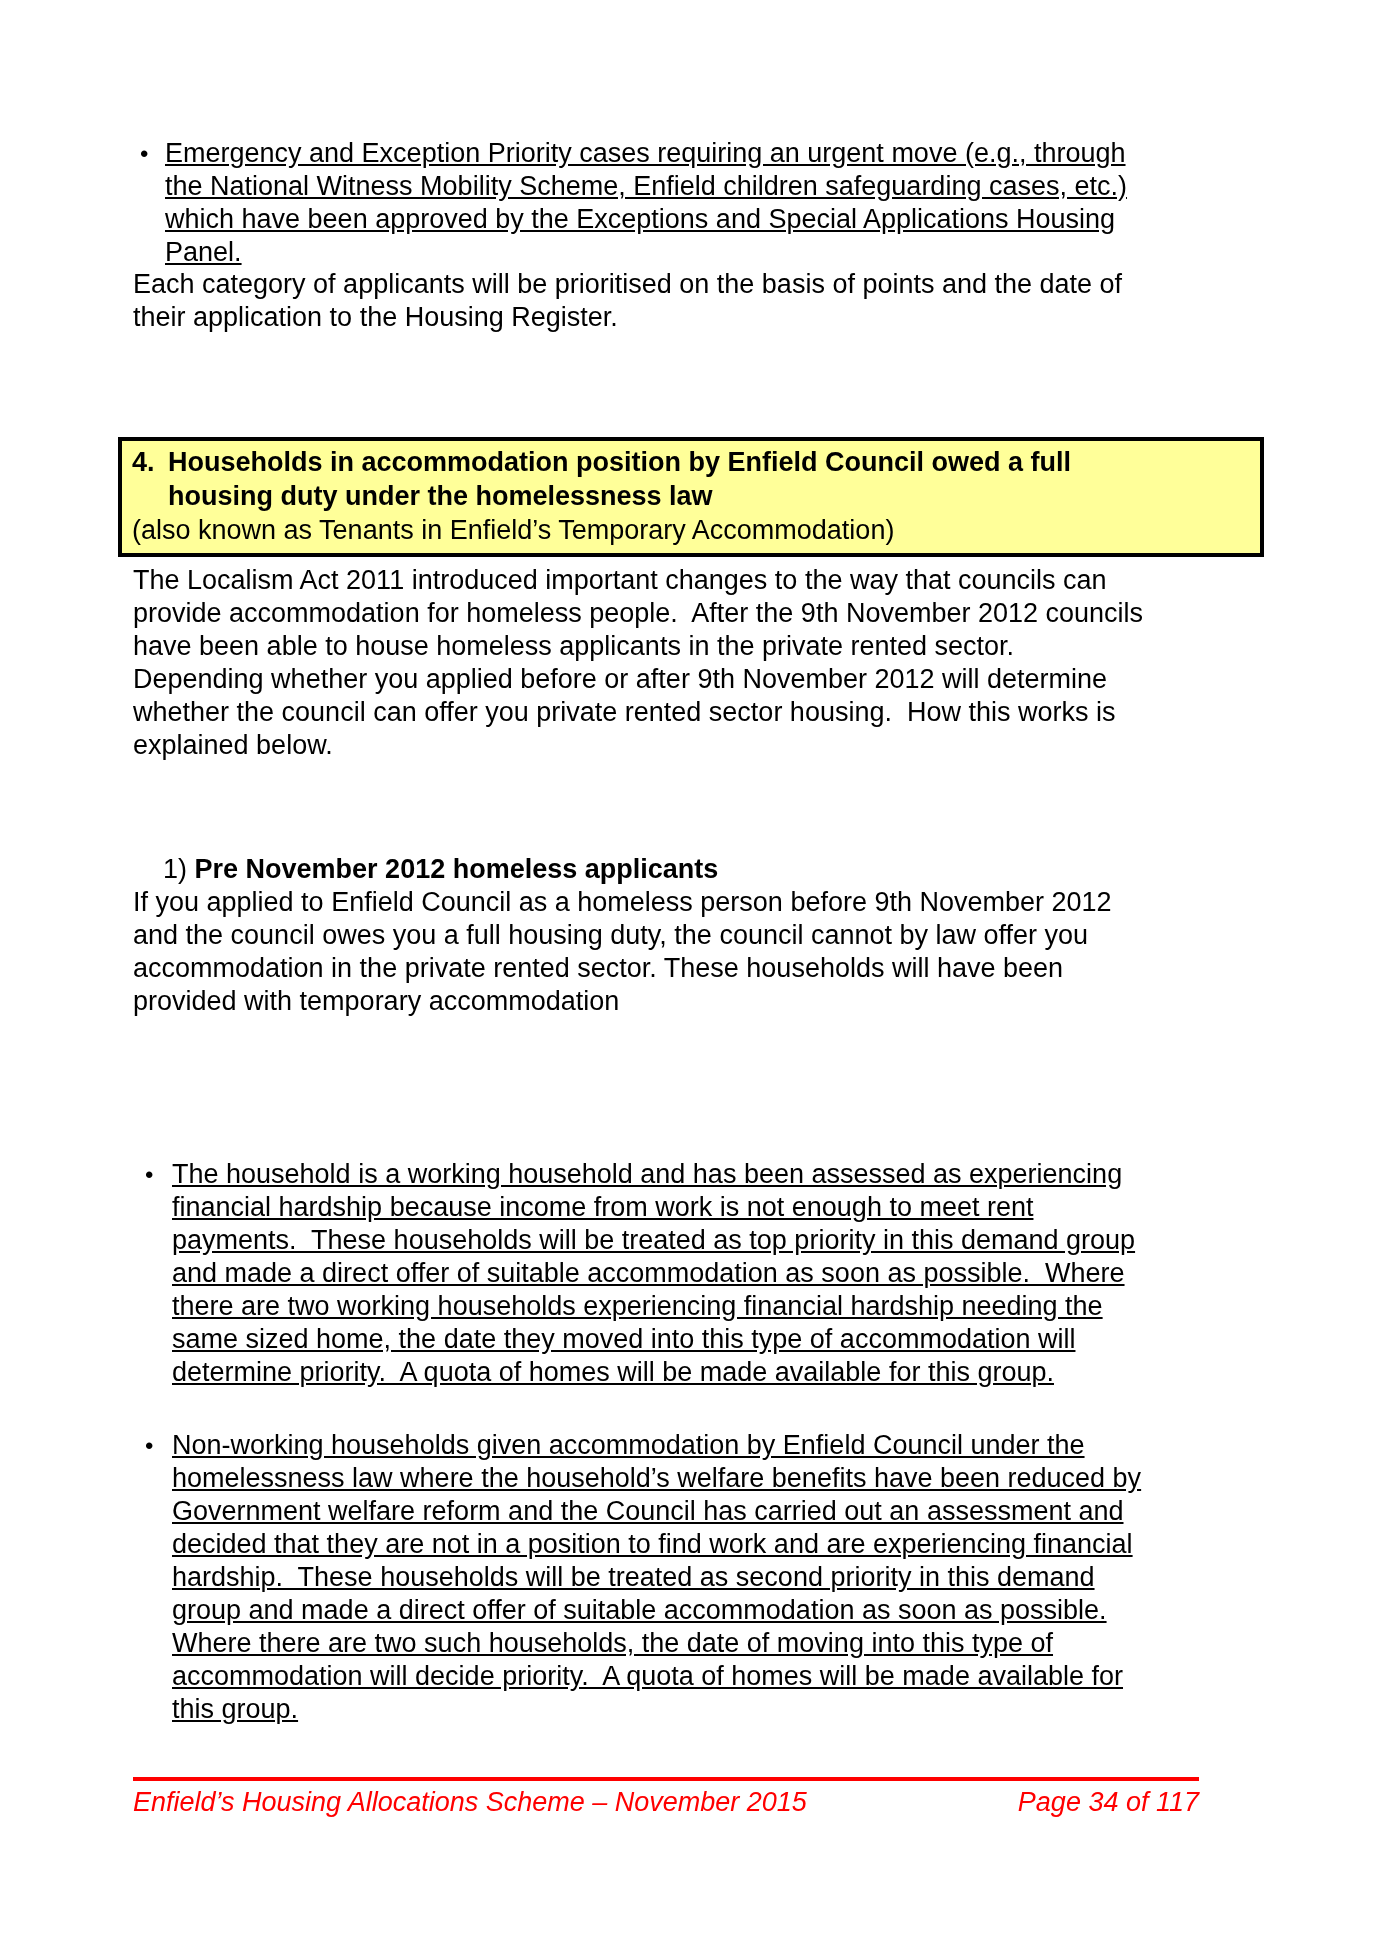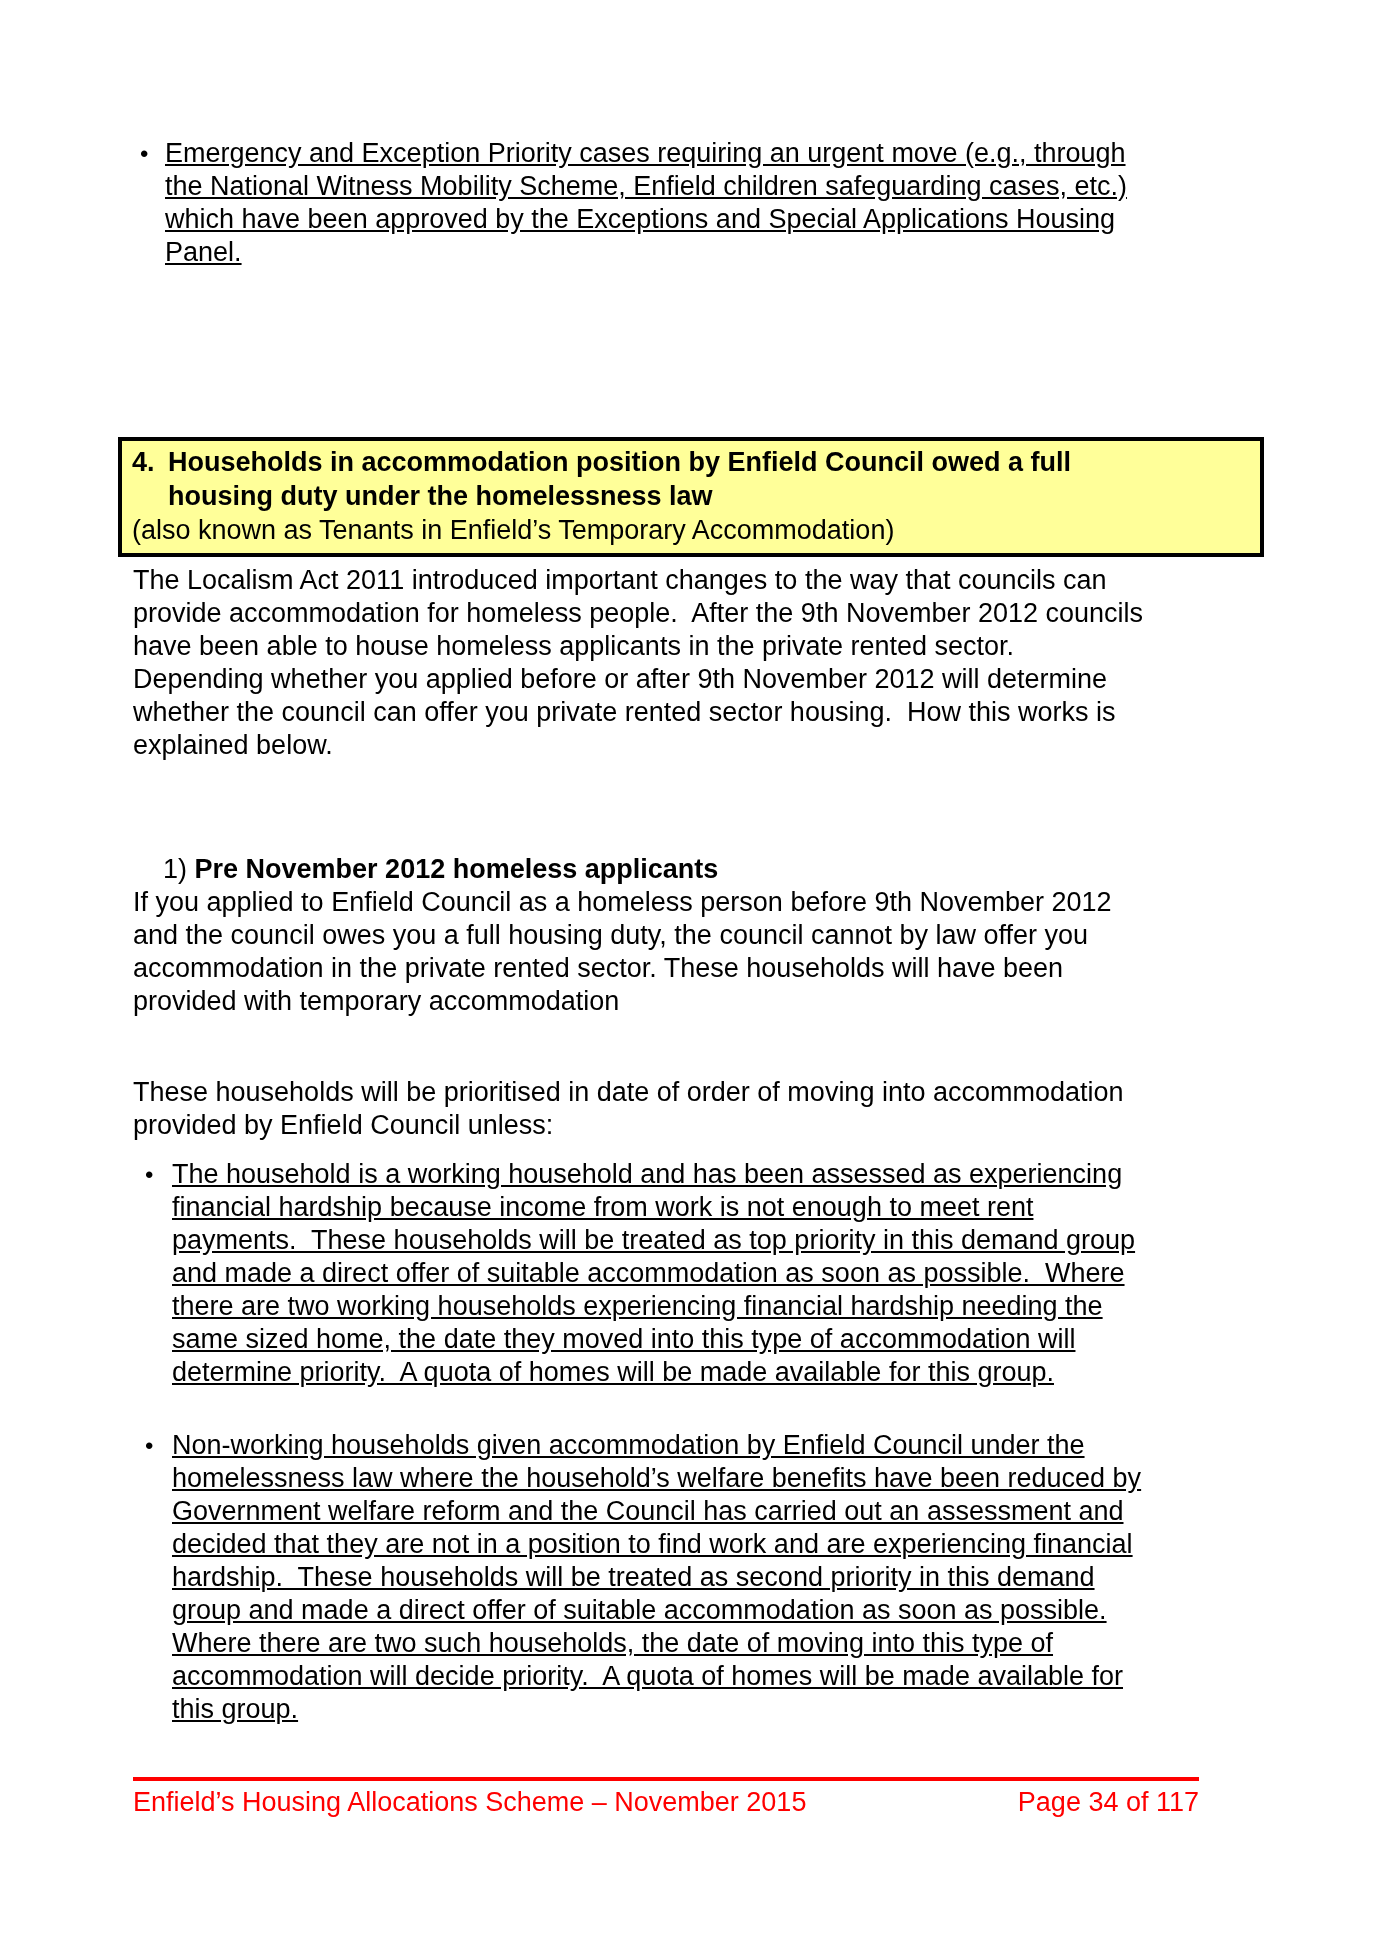--- a/index.html
+++ b/index.html
@@ -60,37 +60,40 @@
     background: #ff0000;
   }
   .footer-row {
     position: absolute;
     left: 133px;
     top: 1786px;
     width: 1066px;
     display: flex;
     justify-content: space-between;
     color: #ff0000;
+    font-style: italic;
   }
 </style>
 </head>
 <body>
 
 <div class="page">
 
   <div class="abs" style="left:133px; top:137px; width:1170px;">
     <div class="bullet-item">
       <span class="marker">•</span>
       <div class="btext lines">Emergency and Exception Priority cases requiring an urgent move (e.g., through
 the National Witness Mobility Scheme, Enfield children safeguarding cases, etc.)
 which have been approved by the Exceptions and Special Applications Housing
 Panel.</div>
     </div>
   </div>
 
+  <div class="abs lines" style="left:133px; top:268px;">Each category of applicants will be prioritised on the basis of points and the date of
+their application to the Housing Register.</div>
 
   <div class="section-box">
     <div class="box-heading-row">
       <span class="num">4.</span>
       <div class="htext">Households in accommodation position by Enfield Council owed a full
 housing duty under the homelessness law</div>
     </div>
     <div class="box-sub">(also known as Tenants in Enfield’s Temporary Accommodation)</div>
   </div>
 
@@ -103,22 +106,20 @@
 
   <div class="abs subsection-heading" style="left:133px; top:820px;">
     <span>1) </span><span class="bold">Pre November 2012 homeless applicants</span>
   </div>
 
   <div class="abs lines" style="left:133px; top:886px;">If you applied to Enfield Council as a homeless person before 9th November 2012
 and the council owes you a full housing duty, the council cannot by law offer you
 accommodation in the private rented sector. These households will have been
 provided with temporary accommodation</div>
 
-  <div class="abs lines" style="left:133px; top:1076px;">These households will be prioritised in date of order of moving into accommodation
-provided by Enfield Council unless:</div>
 
   <div class="abs list2" style="left:133px; top:1158px; width:1170px;">
     <div class="bullet-item">
       <span class="marker">•</span>
       <div class="btext lines">The household is a working household and has been assessed as experiencing
 financial hardship because income from work is not enough to meet rent
 payments.  These households will be treated as top priority in this demand group
 and made a direct offer of suitable accommodation as soon as possible.  Where
 there are two working households experiencing financial hardship needing the
 same sized home, the date they moved into this type of accommodation will

